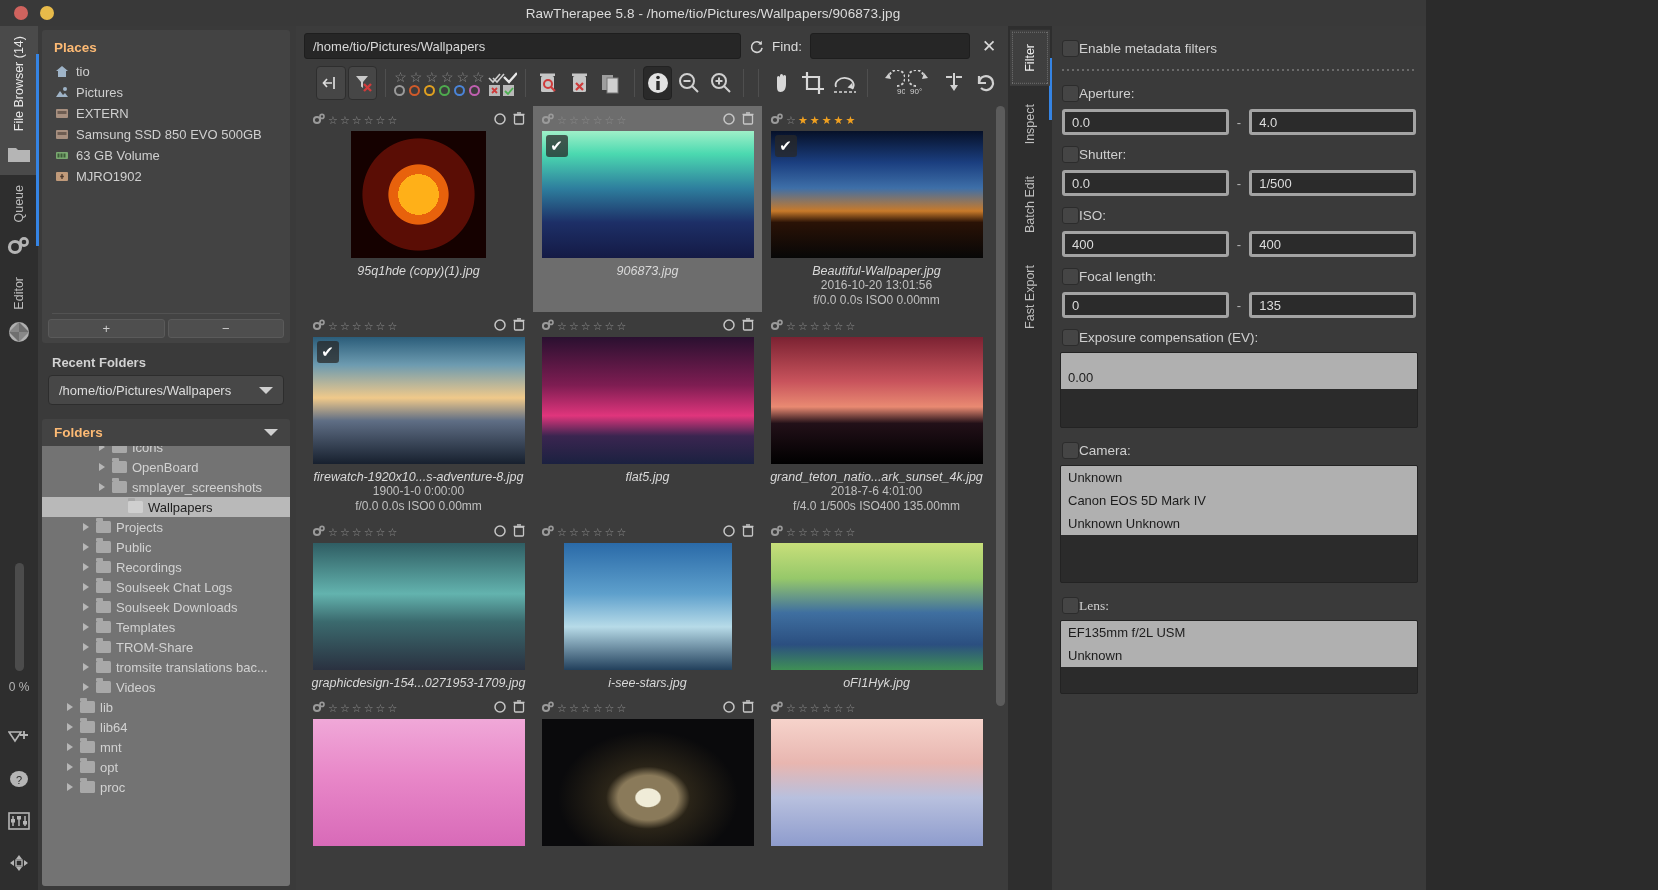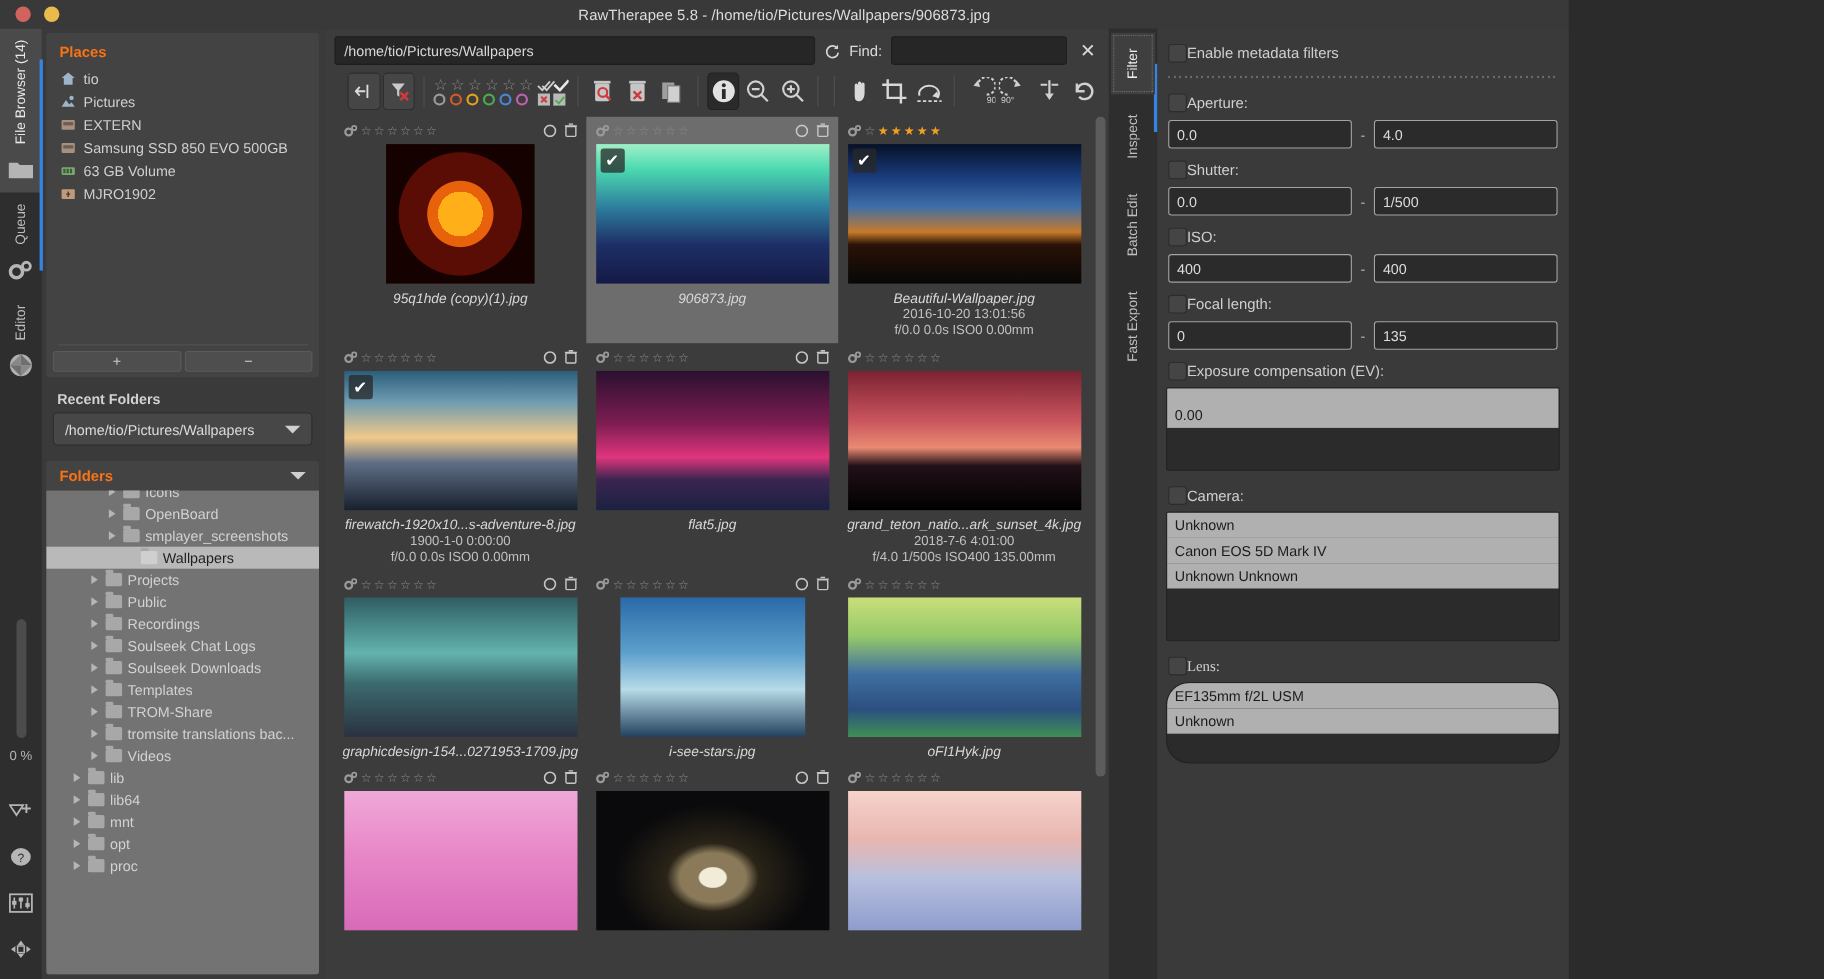--- a/index.html
+++ b/index.html
@@ -56,21 +56,21 @@
   .progress-lbl { font-size:12px; color:#b4b4b4; margin-top:9px; margin-bottom:28px;}
   .rail-bottom-icon { width:30px; height:30px; display:flex; align-items:center; justify-content:center; margin-bottom:12px; }
 
   
   .leftpanel {
     width:258px; flex:0 0 258px; background:#3a3a3a;
     display:flex; flex-direction:column; padding:4px 6px 4px 4px;
   }
   .places-box { background:#434343; border-radius:3px; padding:4px 0 0 0; }
   .panel-title {
-    font-size:13.5px; color:#f97316; font-weight:bold;
+    font-size:13.5px; color:#fdba74; font-weight:bold;
     padding:6px 10px 6px 12px;
   }
   .places-list { padding:0 0 6px 0; }
   .place-row {
     display:flex; align-items:center; gap:7px; padding:3px 10px 3px 12px;
     font-size:13px; color:#cfcfcf;
   }
   .ico { width:15px; height:15px; flex:0 0 15px; display:flex; align-items:center; justify-content:center; }
   .places-spacer { height:118px; }
   .places-sep { height:1px; background:#525252; margin:2px 10px 0 10px; }
@@ -163,21 +163,21 @@
   .rrail-accent { position:absolute; right:0; top:32px; width:3px; height:62px; background:#3584e4; }
 
   
   .rightpanel { width:374px; flex:0 0 374px; background:#3a3a3a; padding:8px 8px 0 8px; overflow:hidden; }
   .chkrow { display:flex; align-items:center; gap:0; padding:6px 2px; }
   .chk { width:17px; height:17px; background:#454545; border:1px solid #2c2c2c; border-radius:3px; flex:0 0 17px; }
   .chklabel { font-size:13.5px; color:#cfcfcf; }
   .dotted-sep { height:2px; margin:6px 2px 8px 2px; background:repeating-linear-gradient(to right,#6a6a6a 0 2px,transparent 2px 5px); }
   .rangerow { display:flex; align-items:center; gap:8px; padding:1px 2px 5px 2px; }
   .entry {
-    flex:1; height:26px; background:#2b2b2b; border:1px solid #a3a3a3; border-radius:3px;
+    flex:1; height:26px; background:#2b2b2b; border:3px solid #a3a3a3; border-radius:3px;
     display:flex; align-items:center; padding:0 7px; font-size:13px; color:#dcdcdc;
   }
   .dash { color:#b8b8b8; font-size:13px; }
   .listbox { background:#2b2b2b; border:1px solid #232323; border-radius:2px; overflow:hidden; }
   .listbox .filled { background:#b0b0b0; color:#1c1c1c; }
   .lrow { height:23px; display:flex; align-items:center; padding:0 7px; font-size:13px; }
 </style>
 </head>
 <body>
 
@@ -1079,20 +1079,20 @@
       <div class="listbox" style="height:118px;">
         <div class="lrow filled">Unknown</div>
         <div class="lrow filled">Canon EOS 5D Mark IV</div>
         <div class="lrow filled">Unknown Unknown</div>
       </div>
 
       <div class="chkrow" style="margin-top:8px;font-family:Liberation Serif, serif;">
         <span class="chk"></span>
         <span class="chklabel">Lens:</span>
       </div>
-      <div class="listbox" style="height:74px;border-radius:21px;">
+      <div class="listbox" style="height:74px;">
         <div class="lrow filled">EF135mm f/2L USM</div>
         <div class="lrow filled">Unknown</div>
       </div>
 
     </div>
   </div>
 </div>
 
 </body></html>

